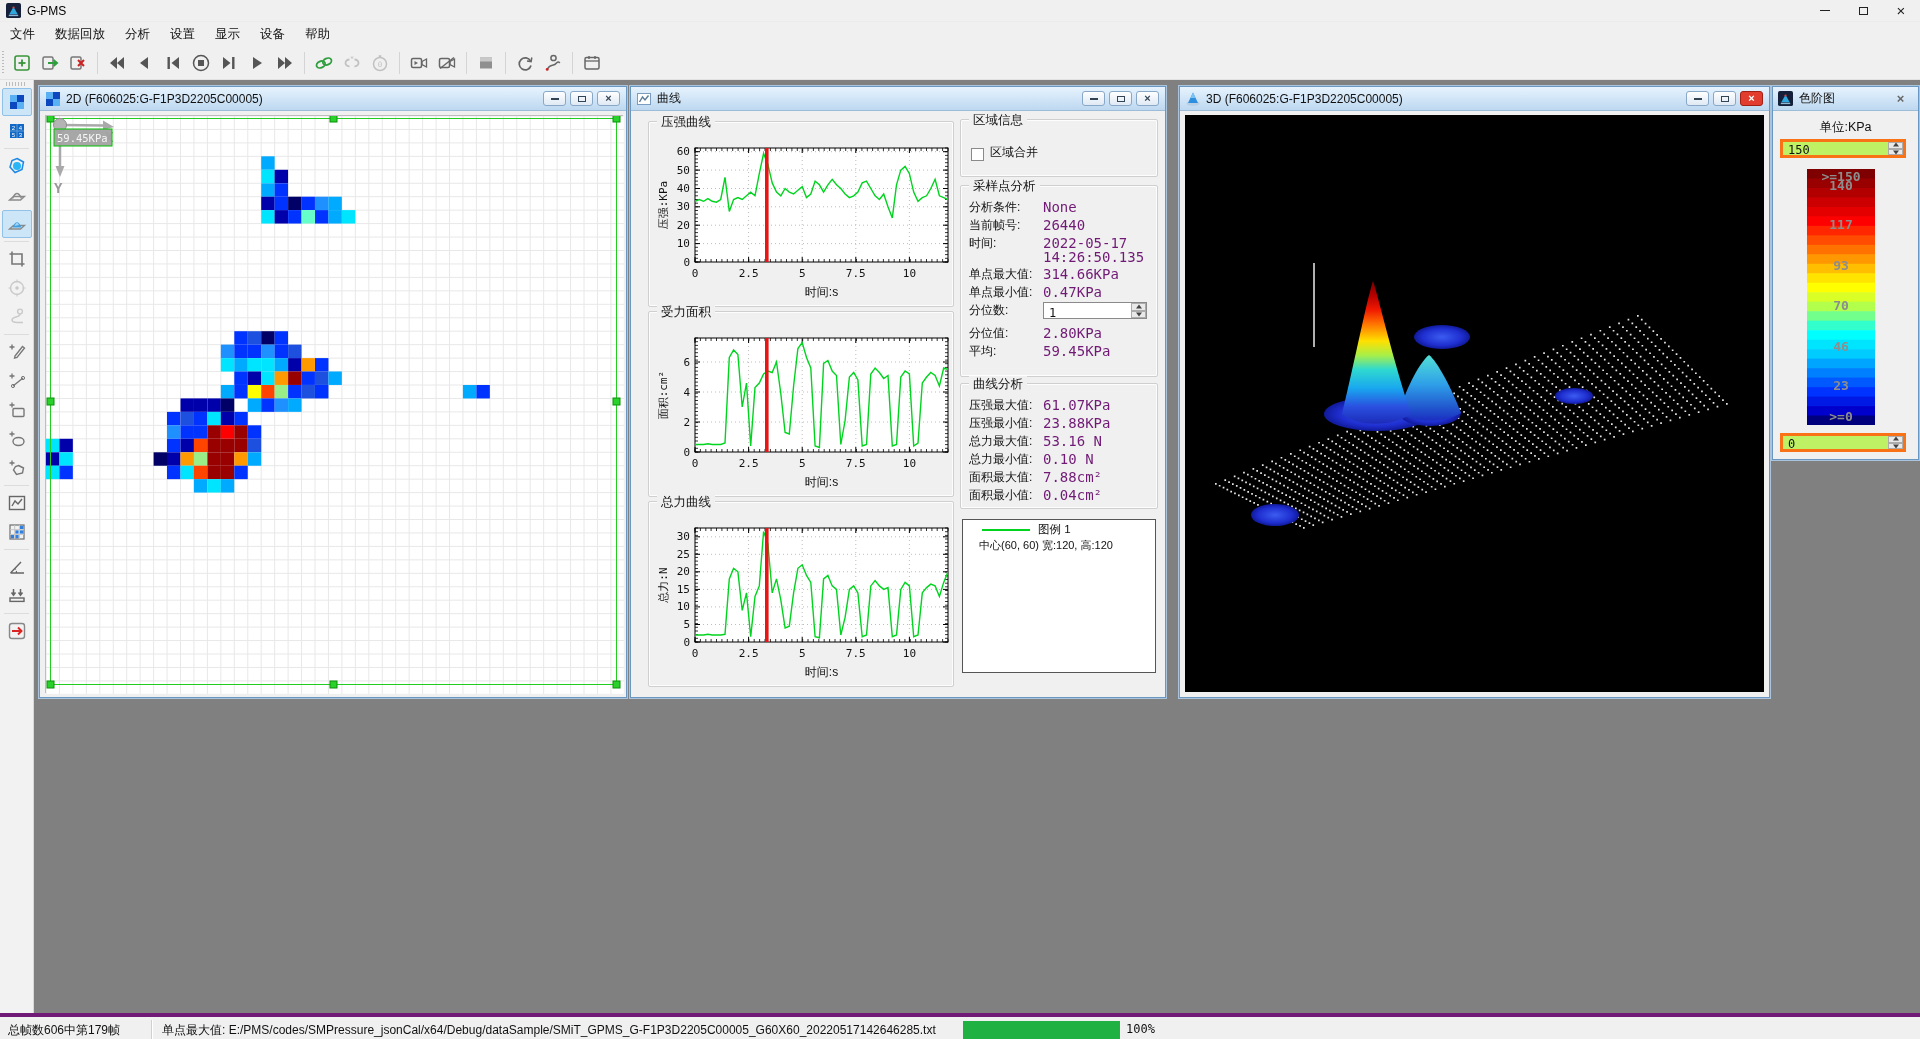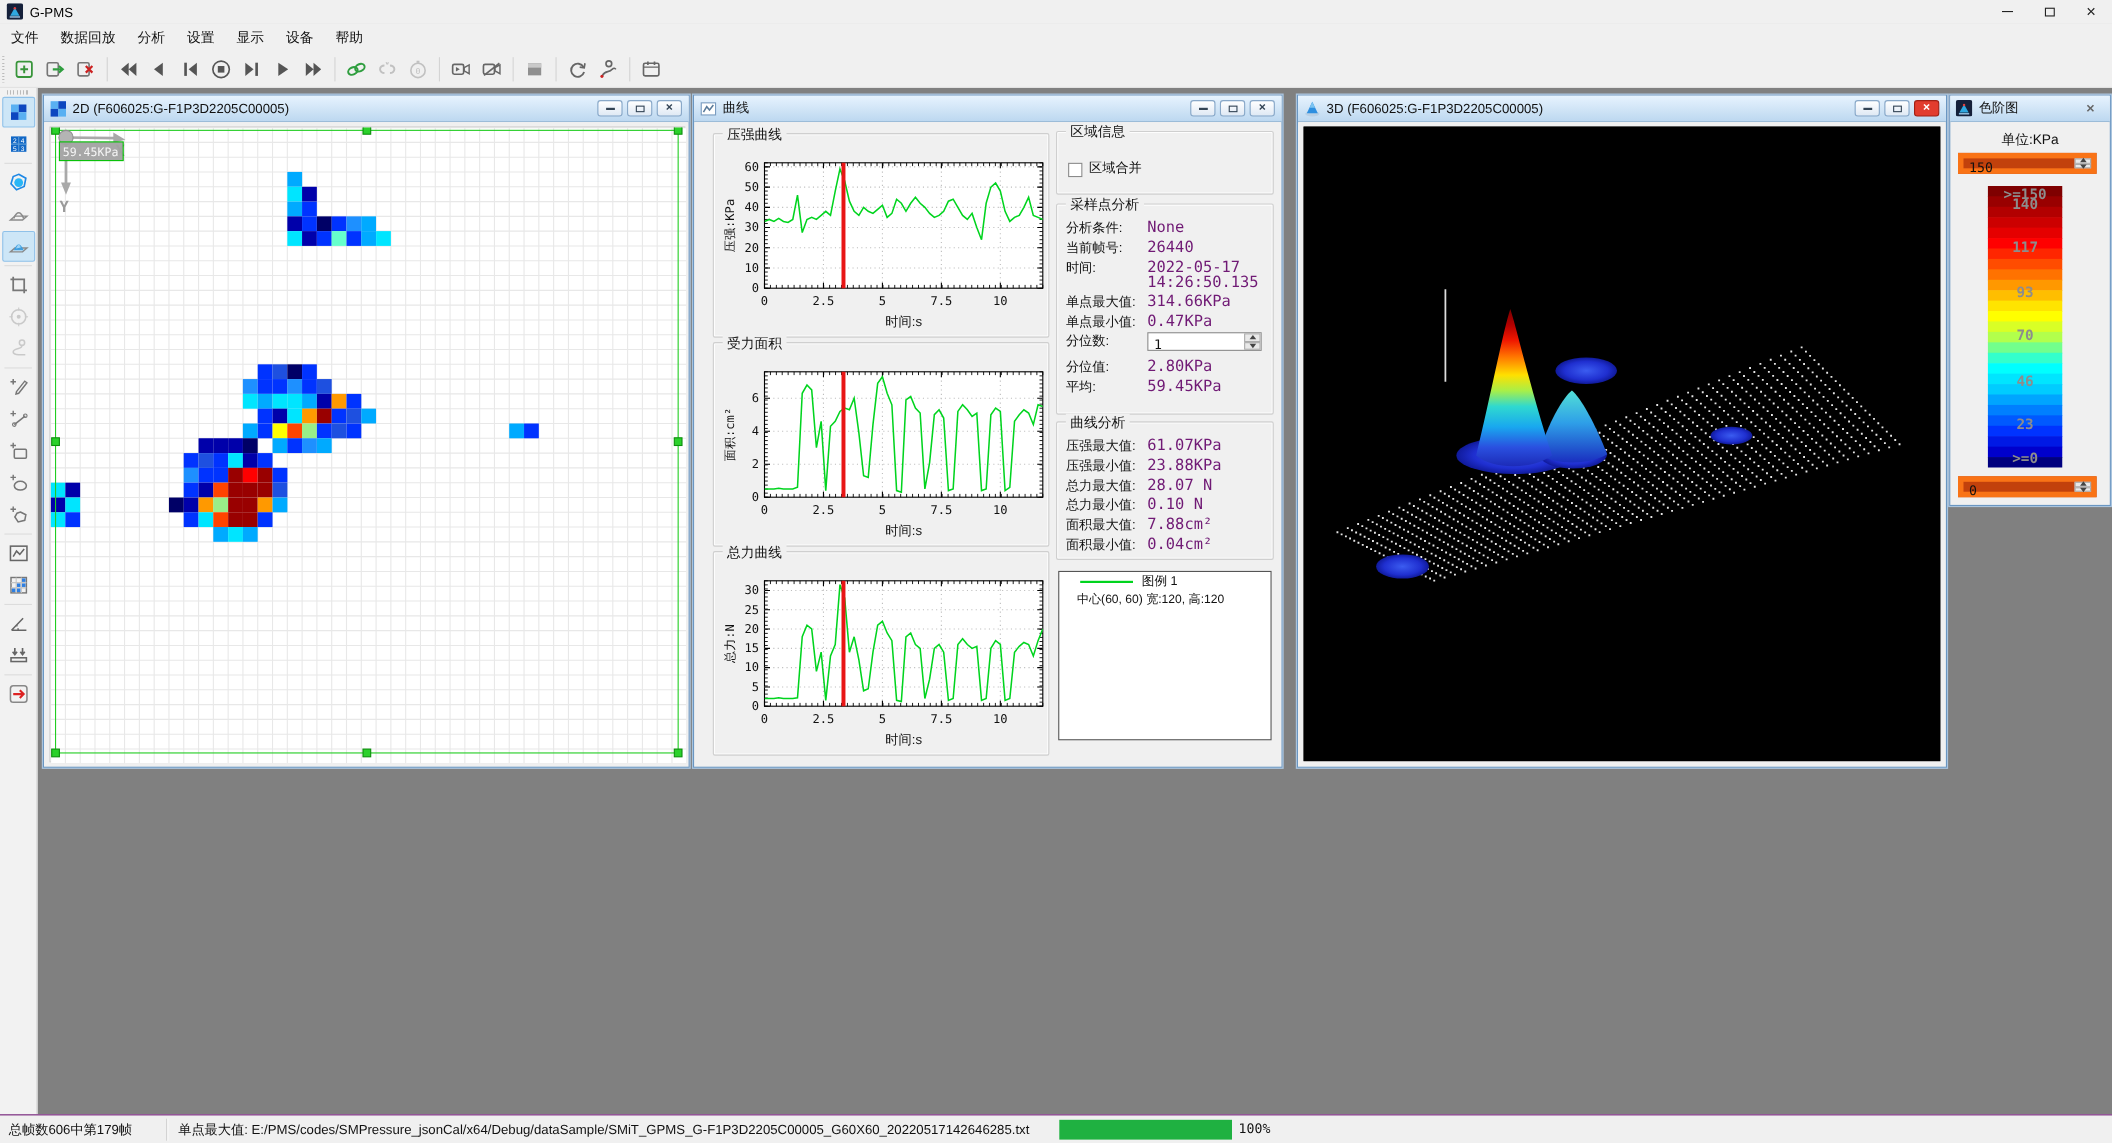--- a/index.html
+++ b/index.html
@@ -55,22 +55,22 @@
 .spin i{flex:1;background:#e9e9e9;border:1px solid #acacac;position:relative}
 .spin i::after{content:"";position:absolute;left:50%;top:50%;transform:translate(-50%,-50%);border:3px solid transparent}
 .spin .up::after{border-bottom:4px solid #444;margin-top:-2px}
 .spin .dn::after{border-top:4px solid #444;margin-top:2px}
 .legendbox{position:absolute;background:#fff;border:1px solid #555;}
 .leg-row1{position:relative;height:18px;line-height:18px;padding-left:19px;font-size:11.5px}
 .leg-line{display:inline-block;width:48px;height:0;border-top:2px solid #00d41e;vertical-align:middle;margin-right:8px}
 .leg-row2{padding-left:16px;font-size:11px;line-height:15px;white-space:nowrap}
 .cb-client{position:absolute;left:1px;top:24px;right:1px;bottom:1px;background:#f0f0f0}
 .cb-unit{position:absolute;left:0;top:8px;width:100%;text-align:center;font-size:12.5px}
-.num-input{position:absolute;background:#c2410c;border:5px solid #f97316;font-family:"DejaVu Sans Mono",monospace;font-size:12px;line-height:17px;padding-left:5px}
-.statusbar{position:absolute;left:0;top:1013px;width:1920px;height:26px;background:#f0f0f0;border-top:1px solid #701a75;font-size:12px}
+.num-input{position:absolute;background:#bef264;border:3px solid #f97316;font-family:"DejaVu Sans Mono",monospace;font-size:12px;line-height:17px;padding-left:5px}
+.statusbar{position:absolute;left:0;top:1013px;width:1920px;height:26px;background:#f0f0f0;border-top:4px solid #701a75;font-size:12px}
 .sb-item{position:absolute;top:5px;white-space:nowrap}
 .sb-sep{position:absolute;top:3px;width:1px;height:20px;background:#d0d0d0;box-shadow:1px 0 0 #fff}
 .sb-progress{position:absolute;left:963px;top:4px;width:157px;height:18px;background:#1fb141}
 svg{display:block}
 </style>
 </head>
 <body>
 
 <div class="app">
 
@@ -950,21 +950,21 @@
             <div class="rrow"><span class="rlab">分位值:</span><span class="rval">2.80KPa</span></div>
             <div class="rrow"><span class="rlab">平均:</span><span class="rval">59.45KPa</span></div>
           </div>
       </div>
 
       <div class="gbox" style="left:328px;top:272px;width:198px;height:126px">
         <span class="gbox-label">曲线分析</span>
         <div id="curveRows" style="position:absolute;left:0;top:12px;right:0">
             <div class="rrow"><span class="rlab">压强最大值:</span><span class="rval">61.07KPa</span></div>
             <div class="rrow"><span class="rlab">压强最小值:</span><span class="rval">23.88KPa</span></div>
-            <div class="rrow"><span class="rlab">总力最大值:</span><span class="rval">28.07 N</span></div>
+            <div class="rrow"><span class="rlab">总力最大值:</span><span class="rval">53.16 N</span></div>
             <div class="rrow"><span class="rlab">总力最小值:</span><span class="rval">0.10 N</span></div>
             <div class="rrow"><span class="rlab">面积最大值:</span><span class="rval">7.88cm²</span></div>
             <div class="rrow"><span class="rlab">面积最小值:</span><span class="rval">0.04cm²</span></div>
           </div>
       </div>
 
       <div class="legendbox" style="left:330px;top:408px;width:194px;height:154px">
         <div class="leg-row1">
           <span class="leg-line"></span><span>图例 1</span>
         </div>

